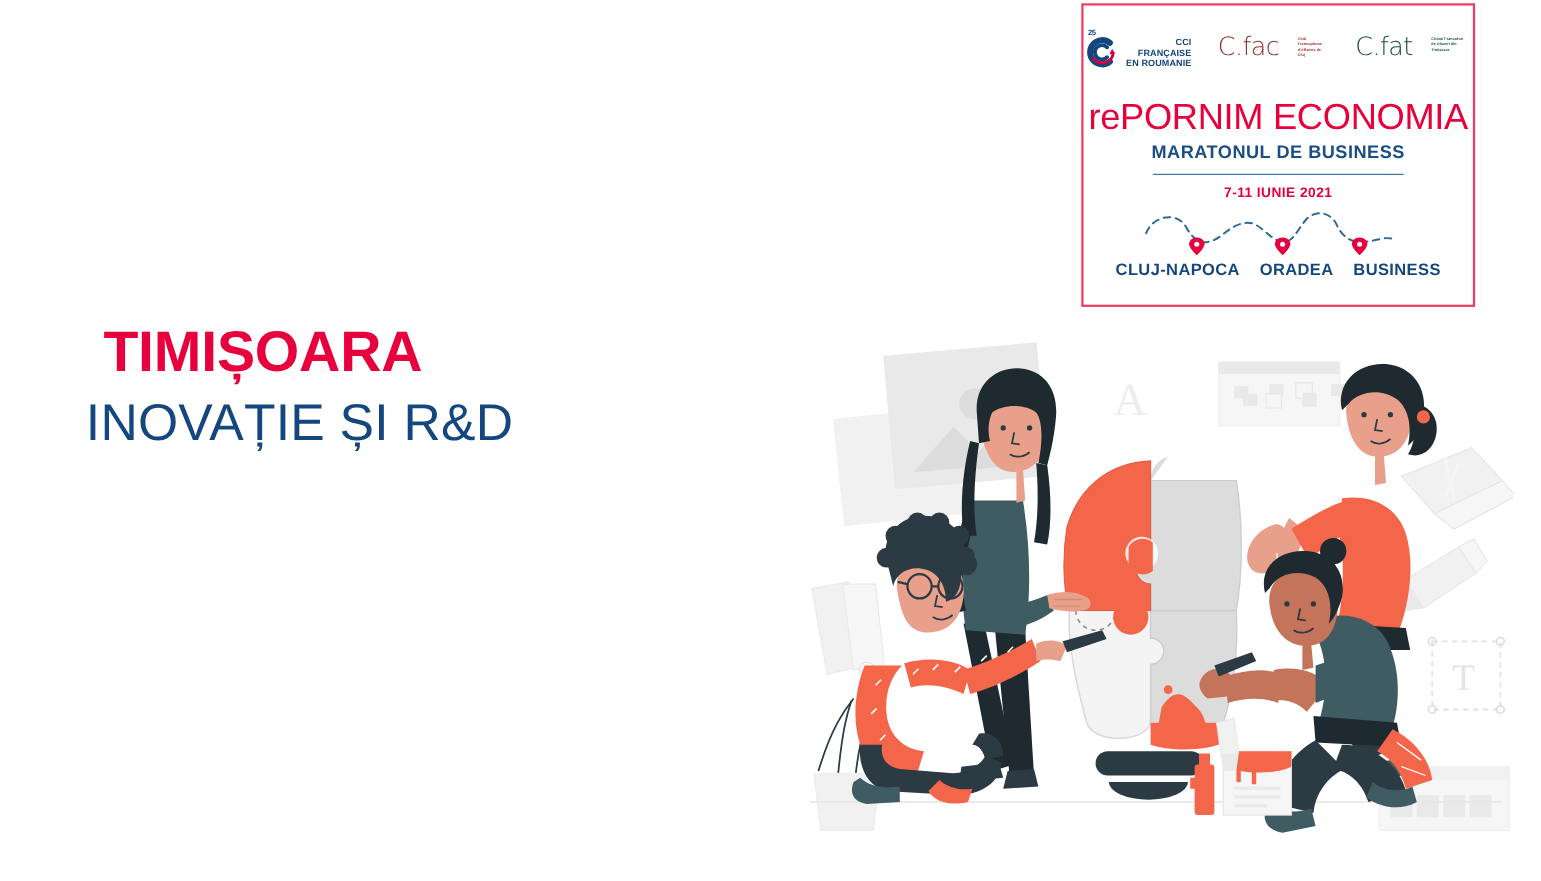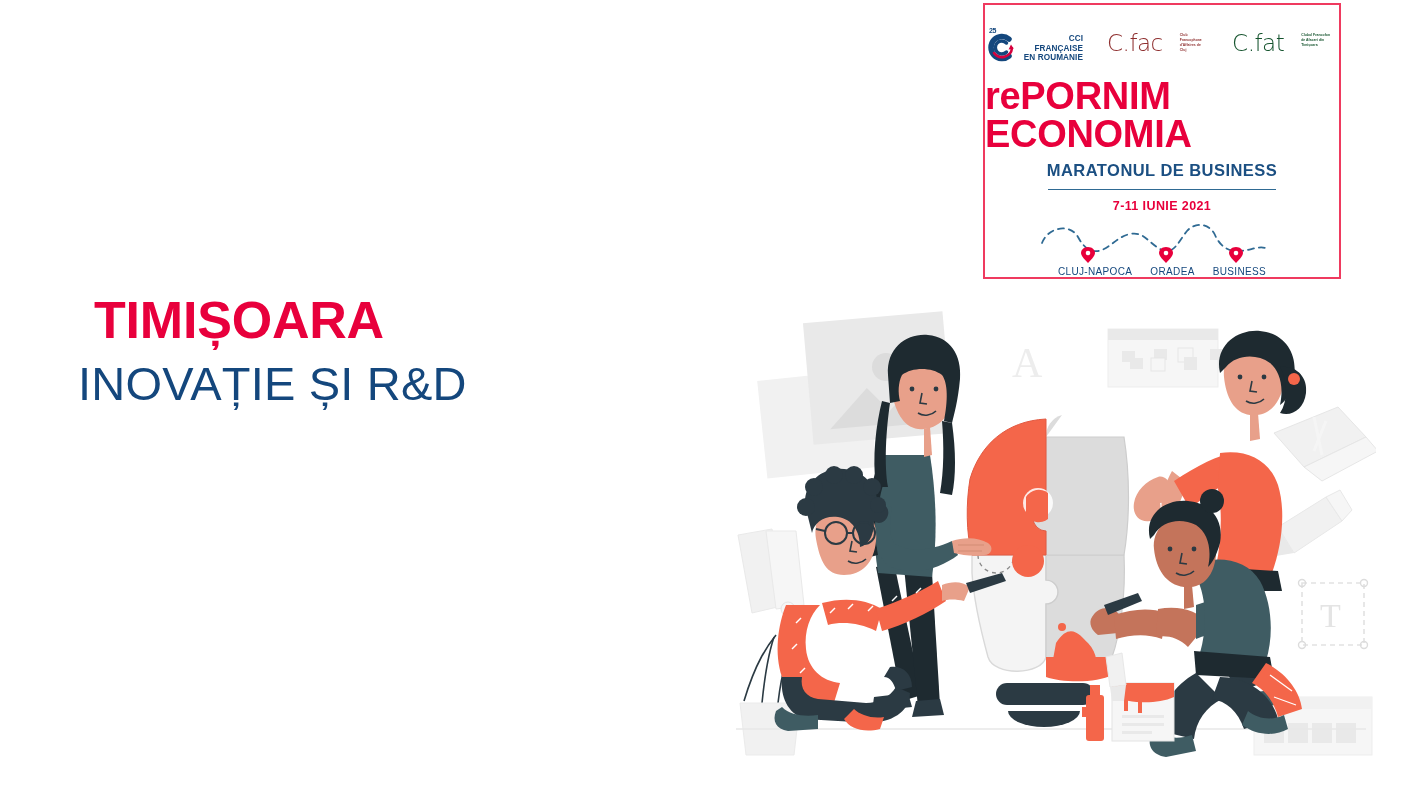--- a/index.html
+++ b/index.html
@@ -64,23 +64,23 @@
   }
   .cf-sub {
     font-size: 3.4px; line-height: 1.5; letter-spacing: 0.05px;
     margin-left: 17px; margin-top: 1px; text-align: left;
     font-weight: bold;
   }
   .cfac .cf-wordmark, .cfac .cf-sub { color: #8e2e2e; }
   .cfat .cf-wordmark, .cfat .cf-sub { color: #14532d; }
 
   .card-title {
-    margin-top: 14px;
-    font-size: 38px;
-    font-weight: bold;
+    margin-top: 26px;
+    font-size: 33px;
+    font-weight: normal;
     color: #e8003c;
     letter-spacing: -0.3px;
     line-height: 1;
   }
   .card-subtitle {
     margin-top: 8px;
     font-size: 16.5px;
     font-weight: bold;
     color: #1b4f82;
     letter-spacing: 0.45px;
@@ -100,21 +100,21 @@
   }
 
   .route { position: relative; width: 300px; height: 46px; margin-top: 8px; }
   .route svg { position: absolute; left: 0; top: 0; }
 
   .cities {
     display: flex; justify-content: center; gap: 18px;
     margin-top: 1px;
   }
   .city-label {
-    font-size: 10px; font-weight: normal;
+    font-size: 15px; font-weight: bold;
     color: #14477d; letter-spacing: 0.35px;
   }
 
   
   .headline { position: absolute; left: 78px; top: 293px; }
   .headline-main {
     font-size: 52px; font-weight: bold; color: #e8003c;
     letter-spacing: -0.2px; line-height: 1.06; margin-left: 16px;
   }
   .headline-sub {

